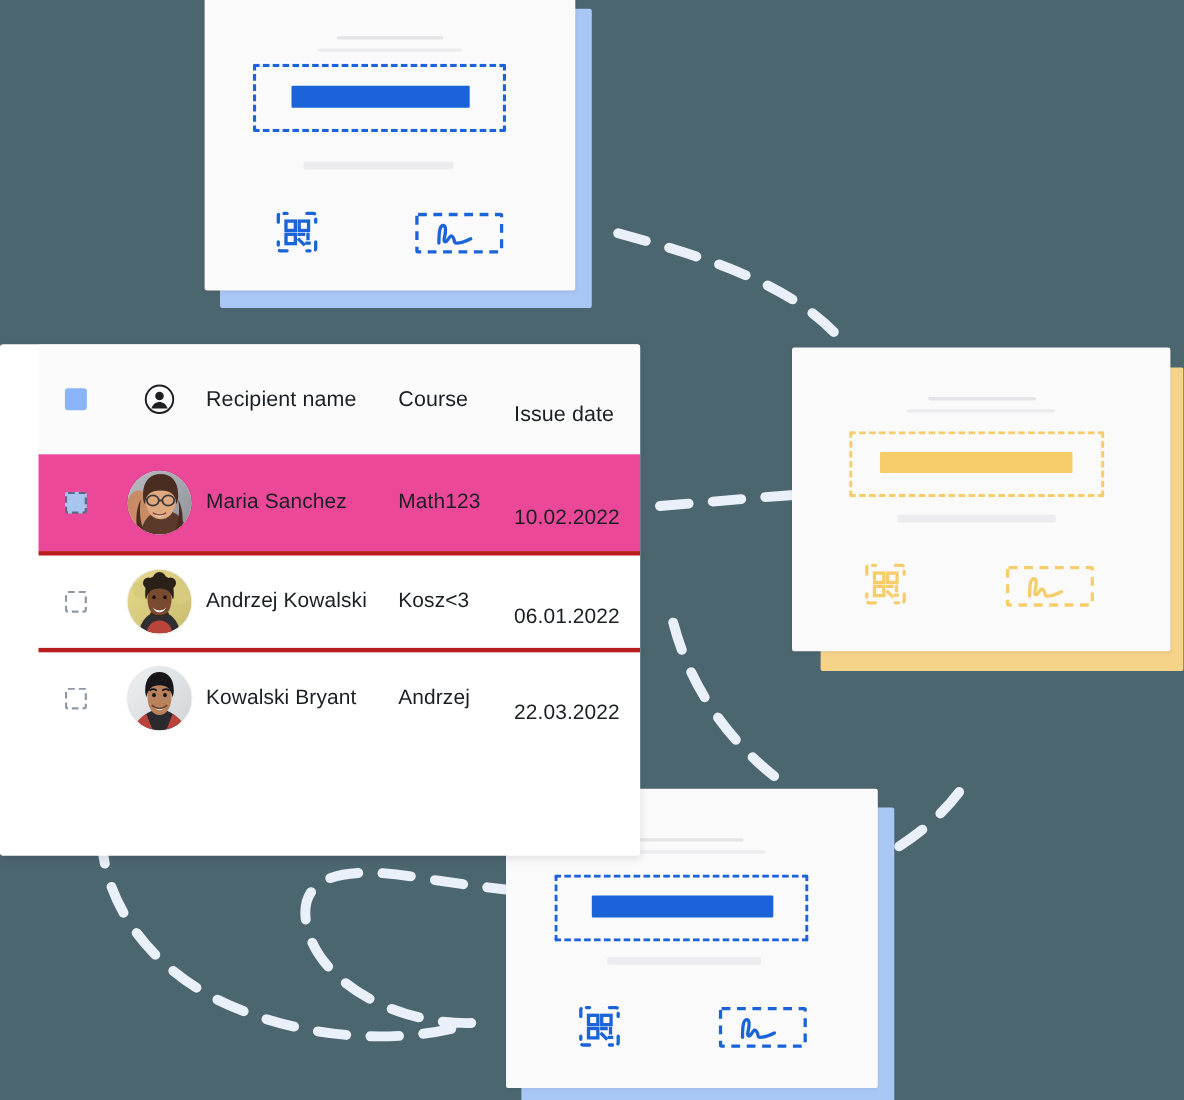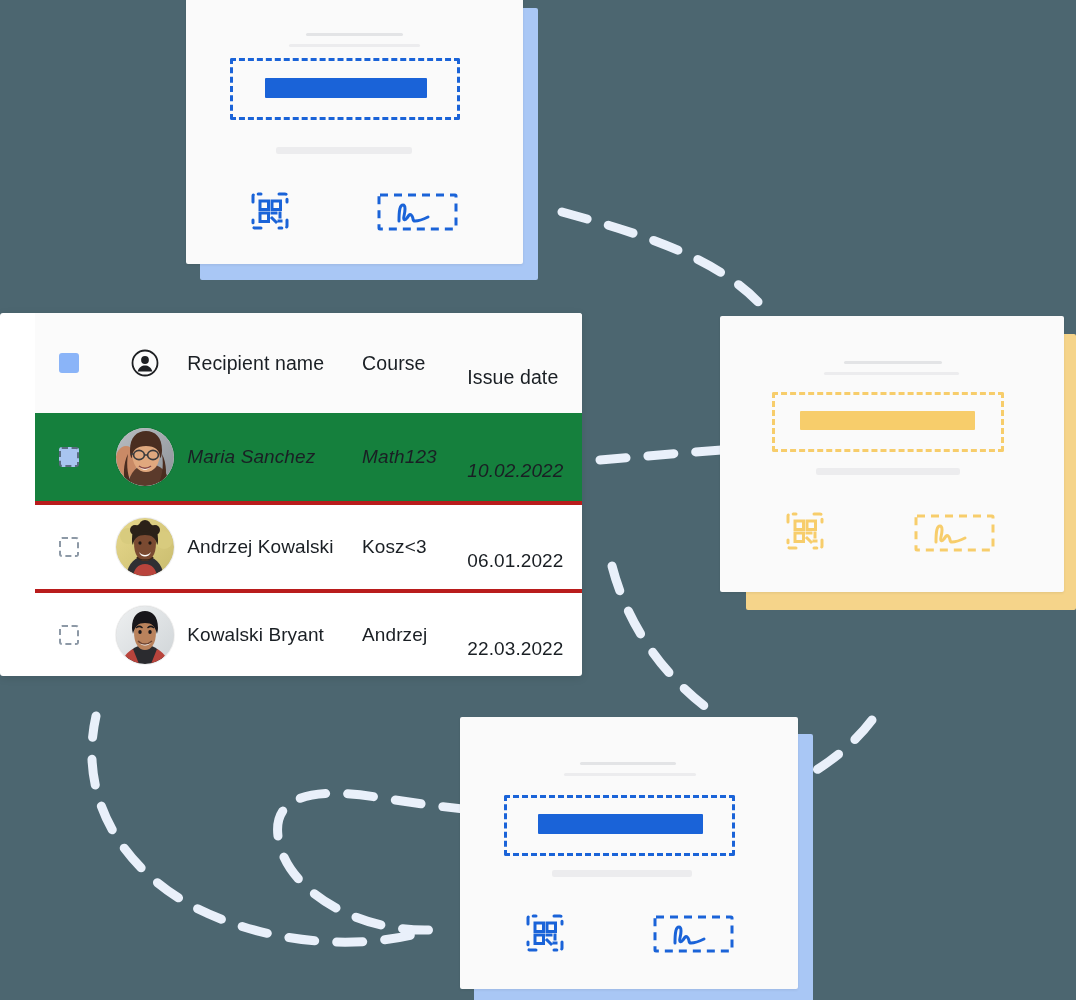--- a/index.html
+++ b/index.html
@@ -30,29 +30,29 @@
   .line-gray.soft { background: #ececee; }
 
   .dash-box { position: absolute; border-style: dashed; border-width: 3px; border-radius: 2px; }
   .fill-bar  { position: absolute; border-radius: 1px; }
 
   .ic { position: absolute; }
   .ic svg { display: block; width: 100%; height: 100%; }
 
   
   #table-card {
-    position: absolute; left: 0; top: 313px; width: 582px; height: 363px;
+    position: absolute; left: 0; top: 313px; width: 582px; height: 465px;
     background: #ffffff; border-radius: 3px;
     box-shadow: 0 2px 8px rgba(0,0,0,.10);
     overflow: hidden;
     padding-left: 35px;
   }
   .trow { display: flex; align-items: center; height: 88px; }
   #thead { height: 100px; background: #fbfbfb; }
-  .trow.sel { background: #15803d; font-style: italic; }
+  .trow.sel { background: #ec4899; }
   .trow.divider { border-top: 4px solid #b91c1c; }
 
   .c-check { width: 72px; display: flex; justify-content: center; align-items: center; }
   .c-av    { width: 90px; display: flex; justify-content: center; align-items: center; }
   .c-name  { width: 186px; }
   .c-course{ width: 112px; }
   .c-date  { width: 122px; margin-top: 28px; }
 
   .th { font-size: 19.5px; color: #1a1f24; font-weight: 400; letter-spacing: .1px; }
   .td { font-size: 19px;  color: #1a1f24; font-weight: 400; letter-spacing: .1px; }

